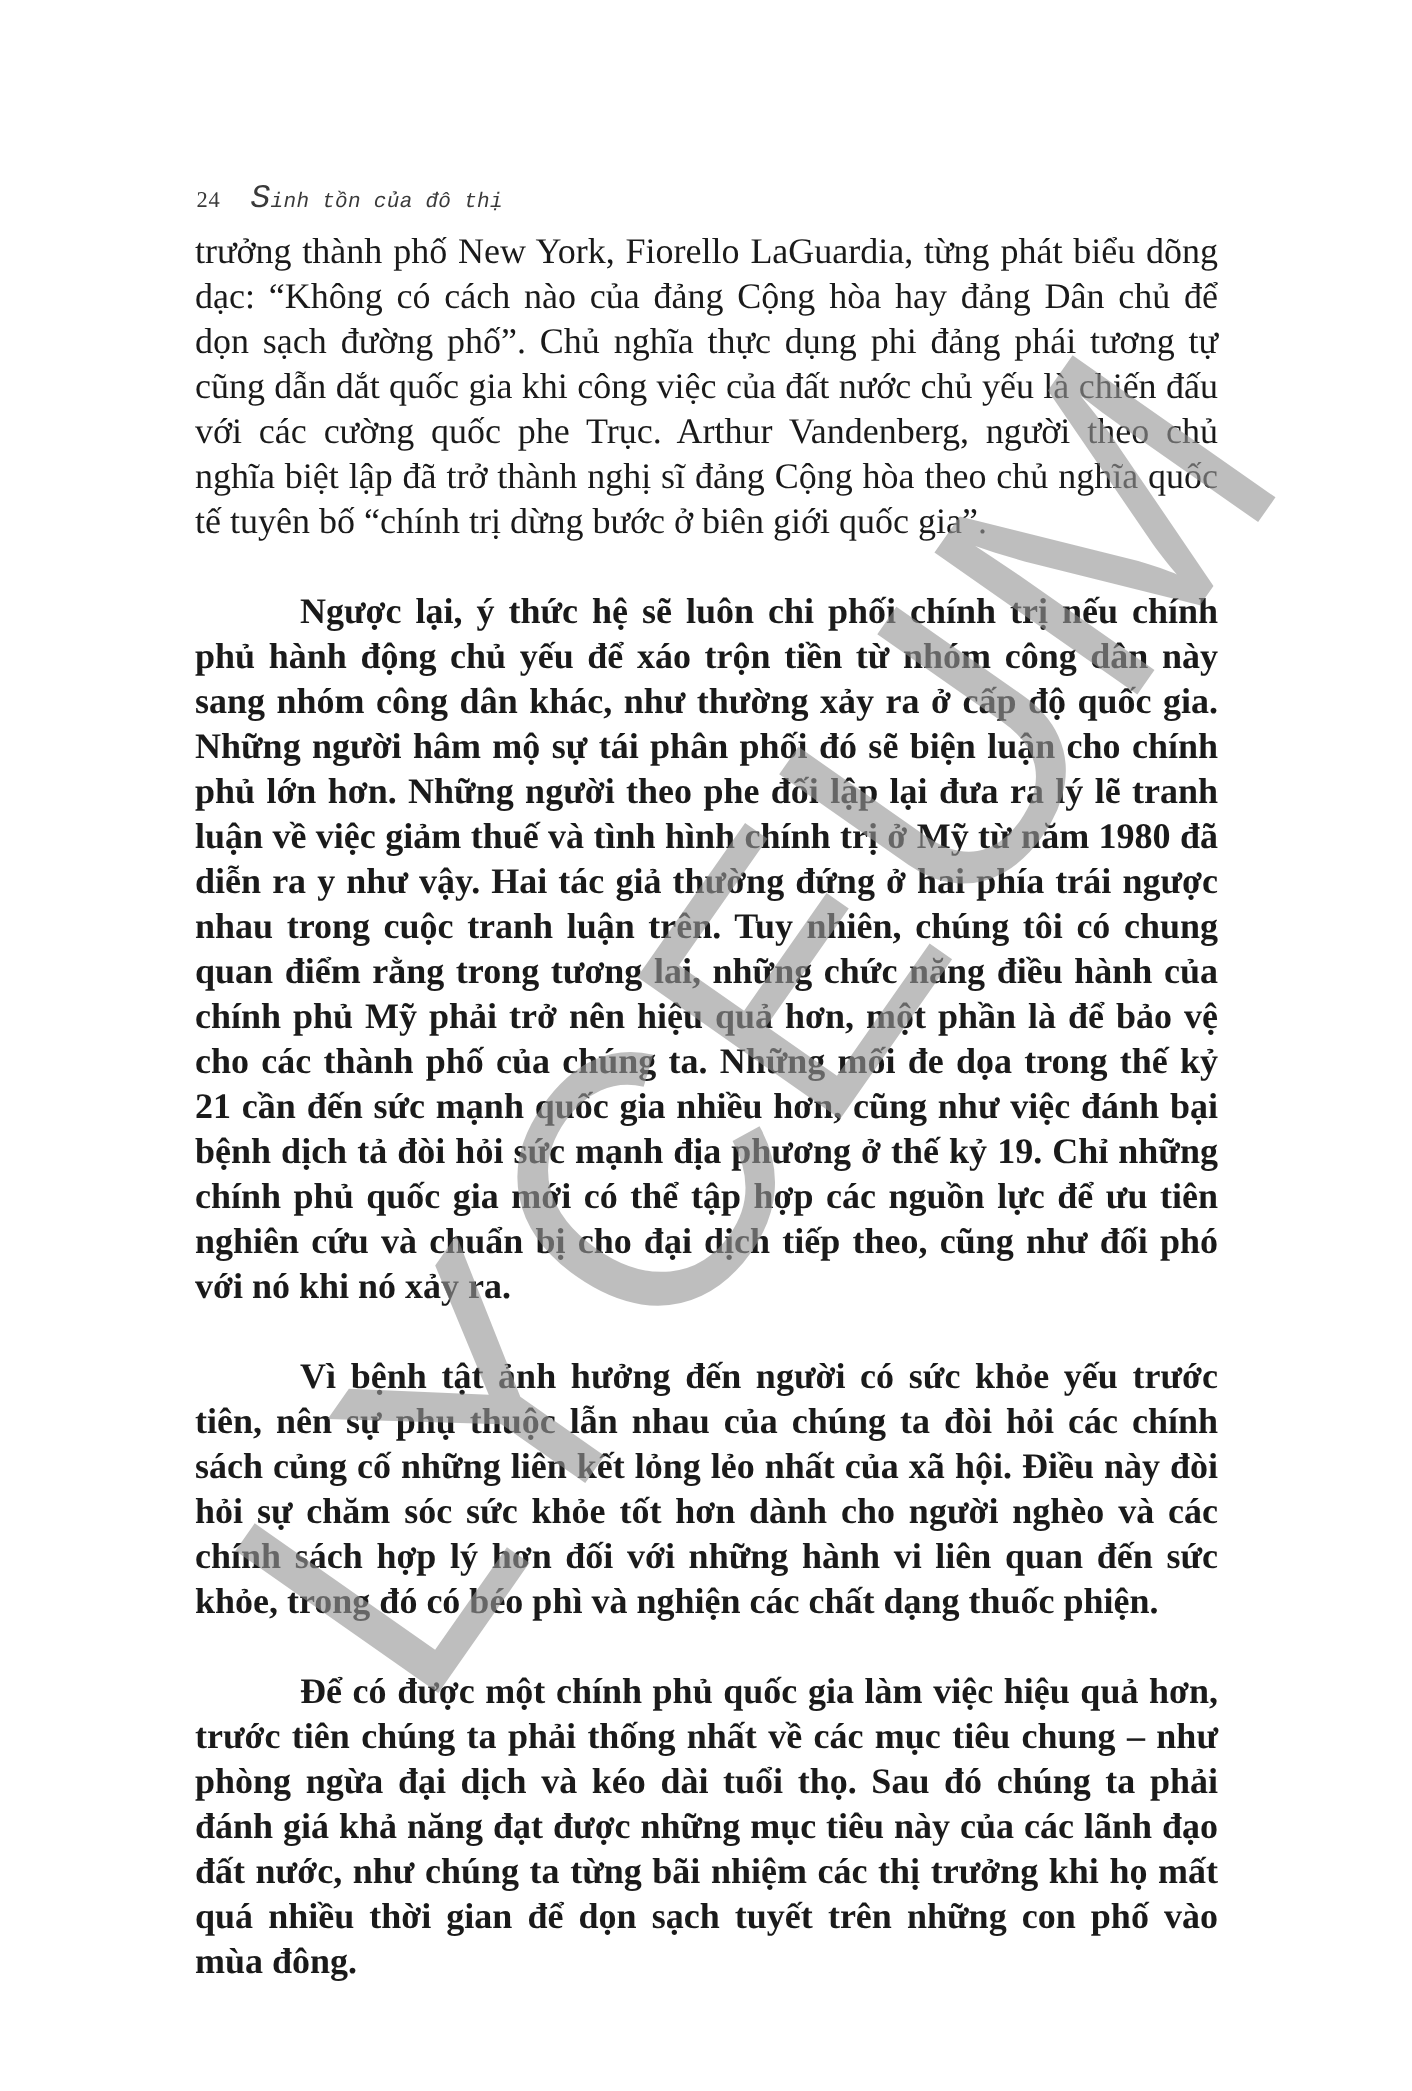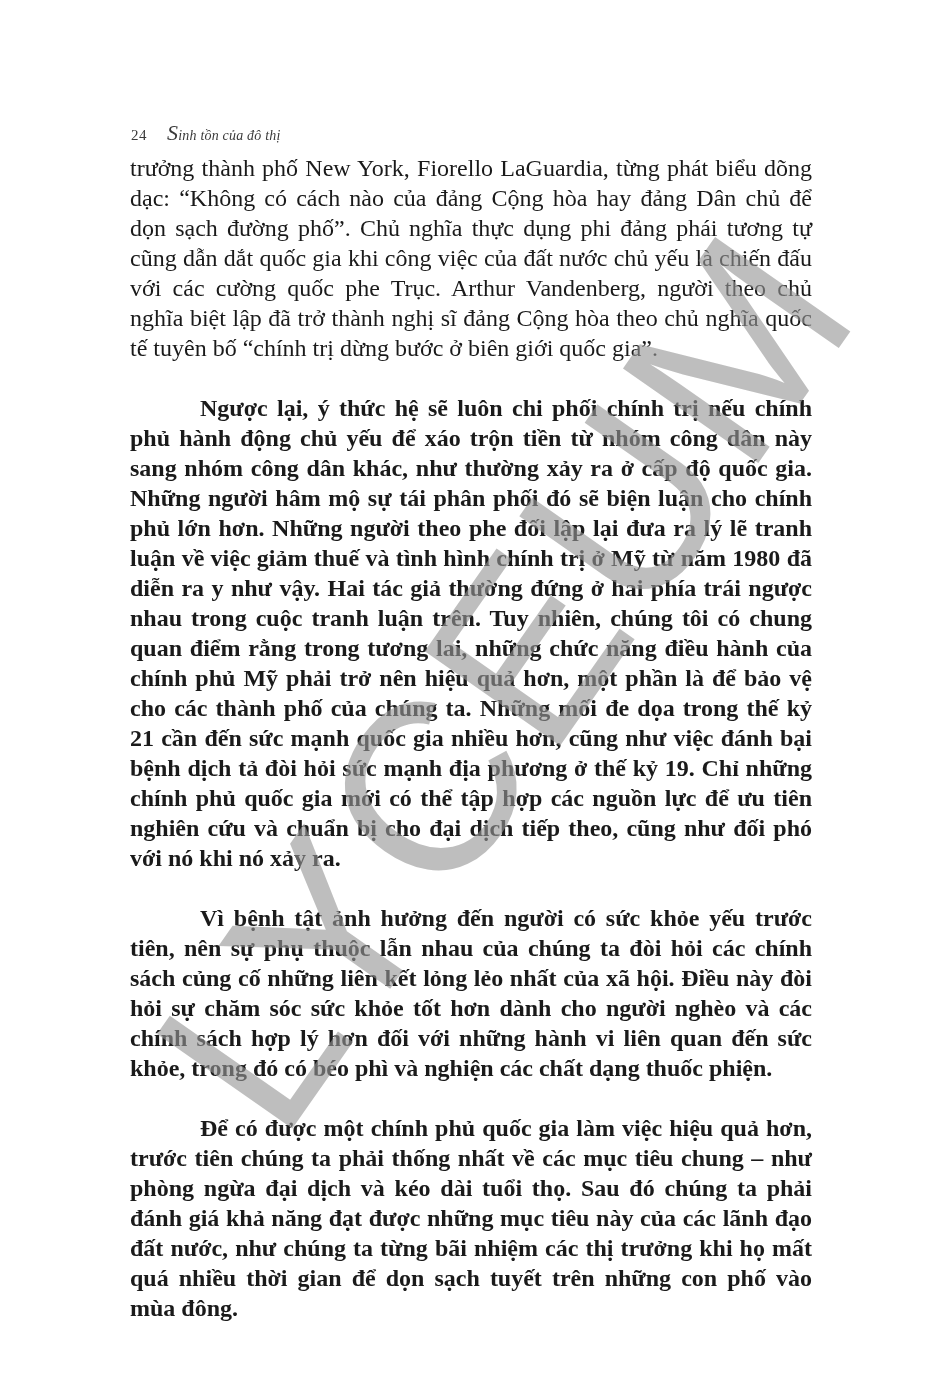--- a/index.html
+++ b/index.html
@@ -1,20 +1,20 @@
 <!DOCTYPE html>
 <html><head>
 <meta charset="utf-8">
 <style>
   html, body { margin: 0; padding: 0; background: #ffffff; }
   body { width: 941px; height: 1394px; position: relative; overflow: hidden; }
   .page { position: absolute; left: 0; top: 0; width: 941px; height: 1394px; background: #ffffff; }
   .running-head { position: absolute; left: 131px; top: 120px; height: 26px; display: flex; align-items: baseline; color: #3a3a3a; font-family: "Liberation Serif", serif; }
   .page-number { font-size: 15px; letter-spacing: 0.5px; margin-right: 20px; }
-  .running-title { font-size: 14px; font-style: italic; letter-spacing: 0.2px; }
+  .running-title { font-size: 14px; font-style: italic; letter-spacing: 0.2px; font-family: Liberation Mono, monospace; }
   .running-title .initial { font-size: 22px; font-style: italic; }
   .body-text { position: absolute; left: 130px; top: 153px; width: 682px; font-family: "Liberation Serif", serif; font-size: 24px; line-height: 30px; color: #1a1a1a; text-align: justify; }
   .para { margin: 0; }
   .para.indent { text-indent: 70px; font-weight: bold; }
   .para-gap { height: 30px; }
   .watermark { position: absolute; left: 505px; top: 680px; transform: translate(-50%, -50%) rotate(-55deg); font-family: "Liberation Sans", sans-serif; font-size: 240px; font-weight: 400; letter-spacing: 6px; color: rgba(150,150,150,0.62); white-space: nowrap; pointer-events: none; line-height: 1; }
 </style>
 </head>
 <body>
 

